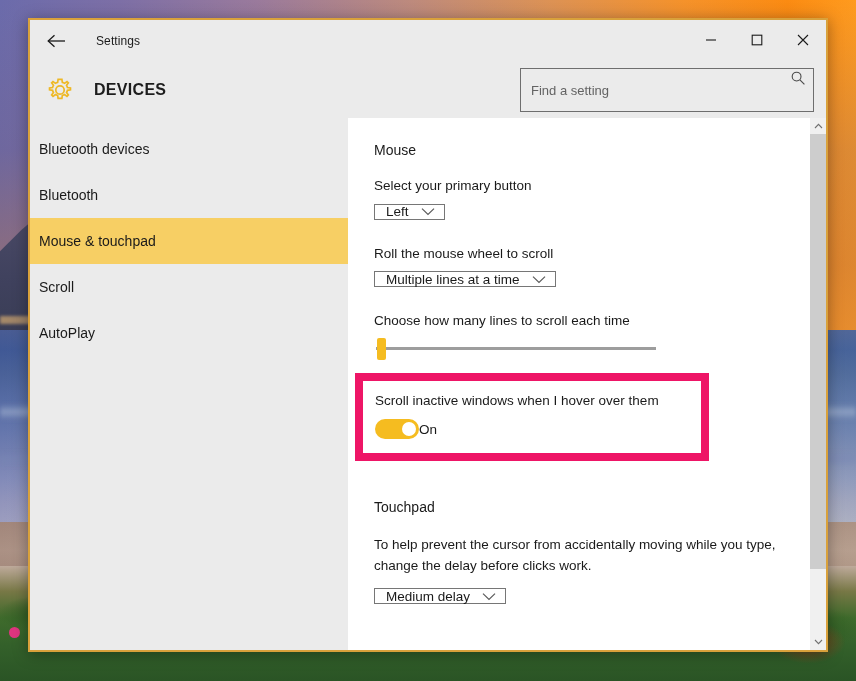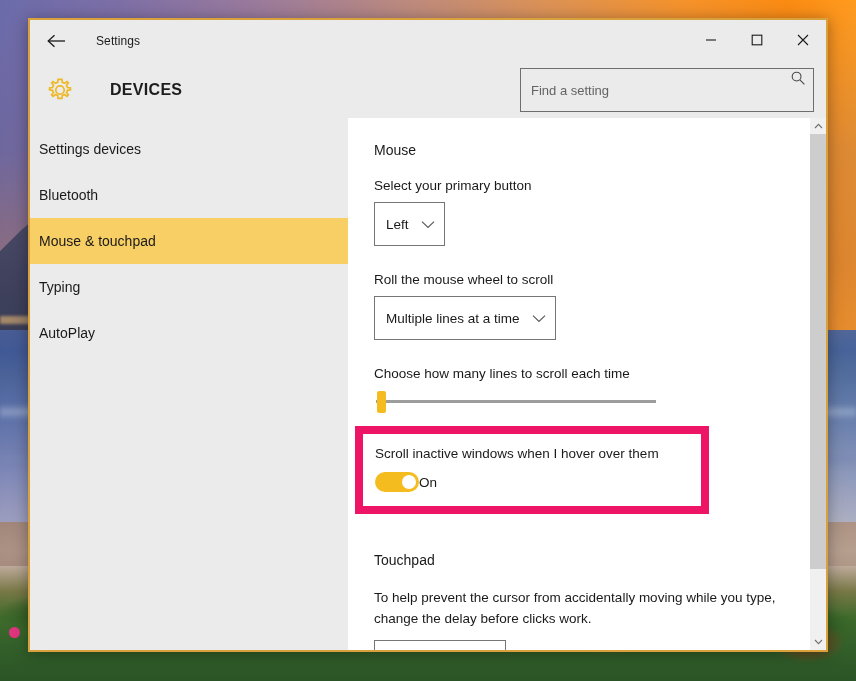--- a/index.html
+++ b/index.html
@@ -151,21 +151,20 @@
 
   
   .header {
     height: 56px;
     background: #ebebeb;
     display: flex;
     align-items: center;
     flex: 0 0 auto;
     padding-left: 10px;
     padding-right: 12px;
-    gap: 16px;
   }
   .gear { width: 40px; height: 40px; display:flex; align-items:center; justify-content:center; }
   .page-heading {
     font-size: 16px;
     font-weight: bold;
     color: #1d1d1d;
     letter-spacing: .3px;
     margin-left: 14px;
   }
   .search-wrap {
@@ -232,21 +231,21 @@
   }
   .para {
     font-size: 13.5px;
     color: #1a1a1a;
     line-height: 1.55;
     max-width: 418px;
     margin-bottom: 10px;
   }
 
   .combo {
-    height: 44px;
+    height: 16px;
     border: 1px solid #767676;
     background: #fff;
     display: inline-flex;
     align-items: center;
     padding: 0 9px 0 11px;
     font-size: 13.5px;
     color: #1a1a1a;
     cursor: pointer;
     margin-bottom: 26px;
   }
@@ -410,30 +409,30 @@
             <path d="M9.9 9.9 L14.4 14.4" stroke="#4a4a4a" stroke-width="1.1"></path>
           </svg>
         </span>
       </div>
     </div>
 
     <div class="body-row">
 
       <div class="sidebar">
         <div class="nav-item">
-          <span>Settings devices</span>
+          <span>Bluetooth devices</span>
         </div>
         <div class="nav-item">
           <span>Bluetooth</span>
         </div>
         <div class="nav-item active">
           <span>Mouse &amp; touchpad</span>
         </div>
         <div class="nav-item">
-          <span>Typing</span>
+          <span>Scroll</span>
         </div>
         <div class="nav-item">
           <span>AutoPlay</span>
         </div>
       </div>
 
       <div class="content">
 
         <div class="sec-title">Mouse</div>
 

